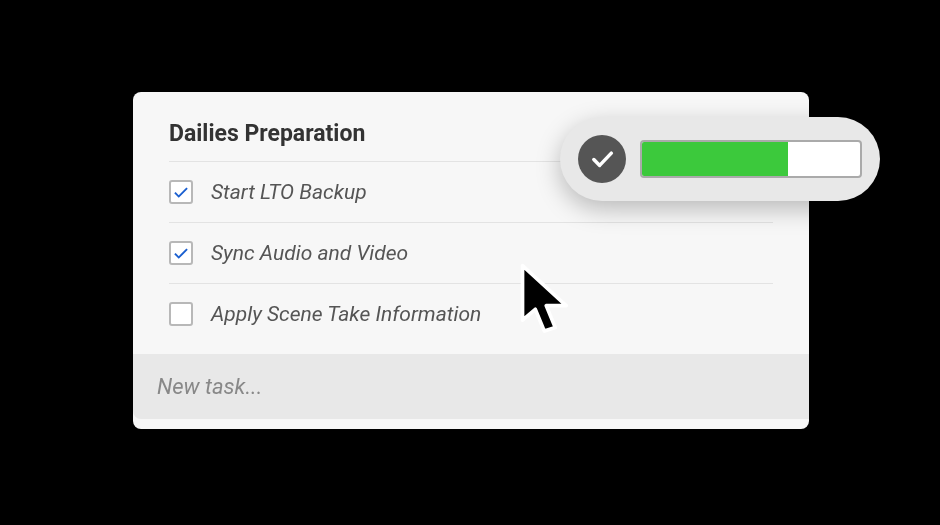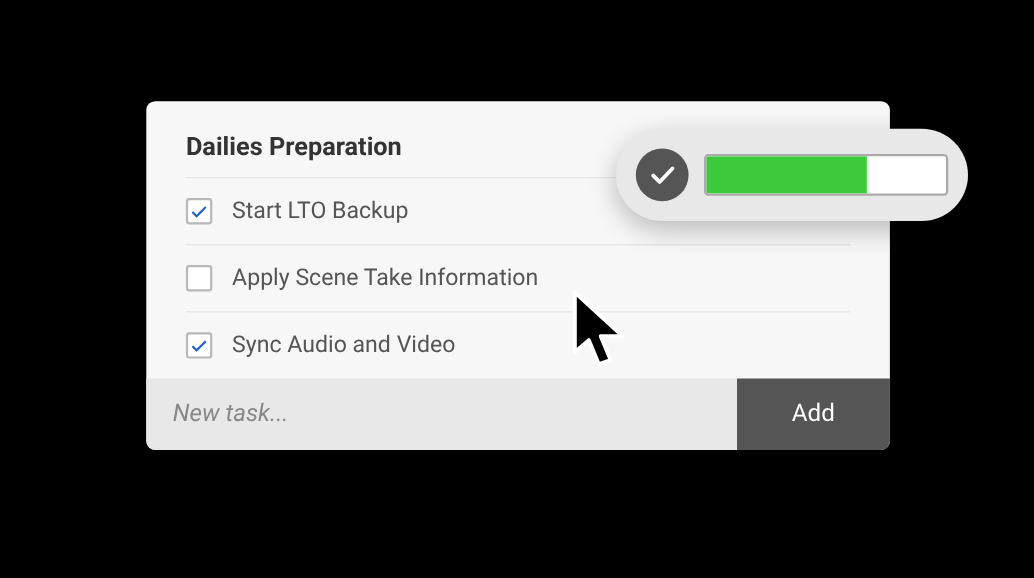--- a/index.html
+++ b/index.html
@@ -29,20 +29,21 @@
       font-size: 23px;
       font-weight: 700;
       color: #333;
       margin-bottom: 14px;
     }
     .task-row {
       display: flex;
       align-items: center;
       padding: 18px 0;
       border-top: 1px solid #e3e3e3;
+      font-style: italic;
     }
     .checkbox {
       width: 24px;
       height: 24px;
       border: 2px solid #b8b8b8;
       border-radius: 3px;
       background: #fff;
       margin-right: 18px;
       display: flex;
       align-items: center;
@@ -58,21 +59,21 @@
       width: 18px;
       height: 18px;
     }
     .task-label {
       font-size: 21px;
       color: #555;
       font-weight: 400;
     }
     .input-row {
       display: flex;
-      margin: 0 -36px;
+      margin: 10px -36px;
       justify-content: center;
     }
     .task-input {
       flex: 1;
       background: #e8e8e8;
       border: none;
       padding: 20px 24px;
       font-size: 22px;
       font-style: italic;
       color: #999;
@@ -153,38 +154,37 @@
   <div class="task-row">
     <div class="checkbox checked">
       <svg viewBox="0 0 24 24">
           <path fill="#1a5fd0" d="M9 16.2l-4.2-4.2L3 13.8 9 19.8 21 7.8 19.2 6z"></path>
         </svg>
     </div>
     <div class="task-label">Start LTO Backup</div>
   </div>
 
   <div class="task-row">
-    <div class="checkbox">
-      
-    </div>
-    <div class="task-label">Apply Scene Take Information</div>
-  </div>
-
-  <div class="task-row">
     <div class="checkbox checked">
       <svg viewBox="0 0 24 24">
           <path fill="#1a5fd0" d="M9 16.2l-4.2-4.2L3 13.8 9 19.8 21 7.8 19.2 6z"></path>
         </svg>
     </div>
     <div class="task-label">Sync Audio and Video</div>
   </div>
 
+  <div class="task-row">
+    <div class="checkbox">
+      
+    </div>
+    <div class="task-label">Apply Scene Take Information</div>
+  </div>
+
   <div class="input-row">
     <input class="task-input" type="text" placeholder="New task..." style="">
-    <button class="add-button">Add</button>
   </div>
 </div>
 
 <div class="progress-pill">
   <div class="pill-check">
     <svg viewBox="0 0 24 24">
         <path fill="none" stroke="#fff" stroke-width="3" stroke-linecap="round" stroke-linejoin="round" d="M5 12.5l5 5L20 7"></path>
       </svg>
   </div>
   <div class="pill-bar-outer">

